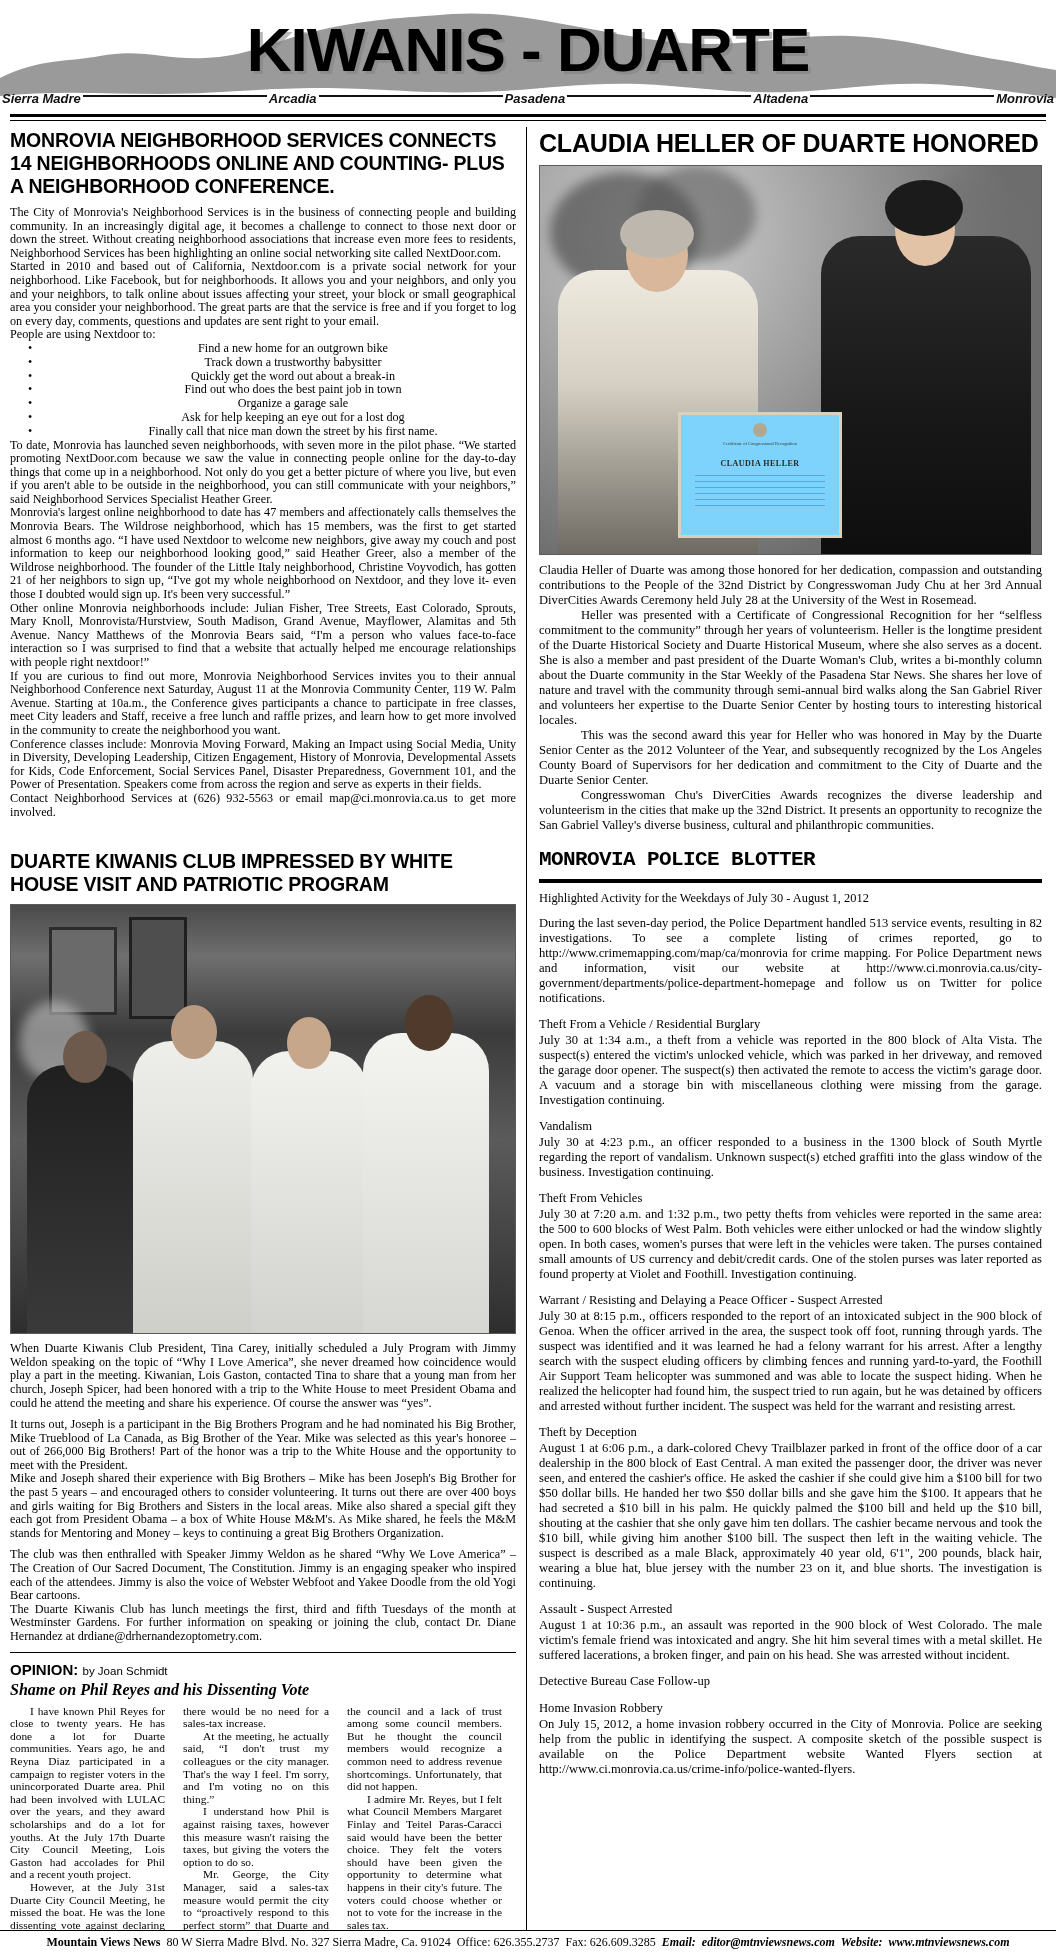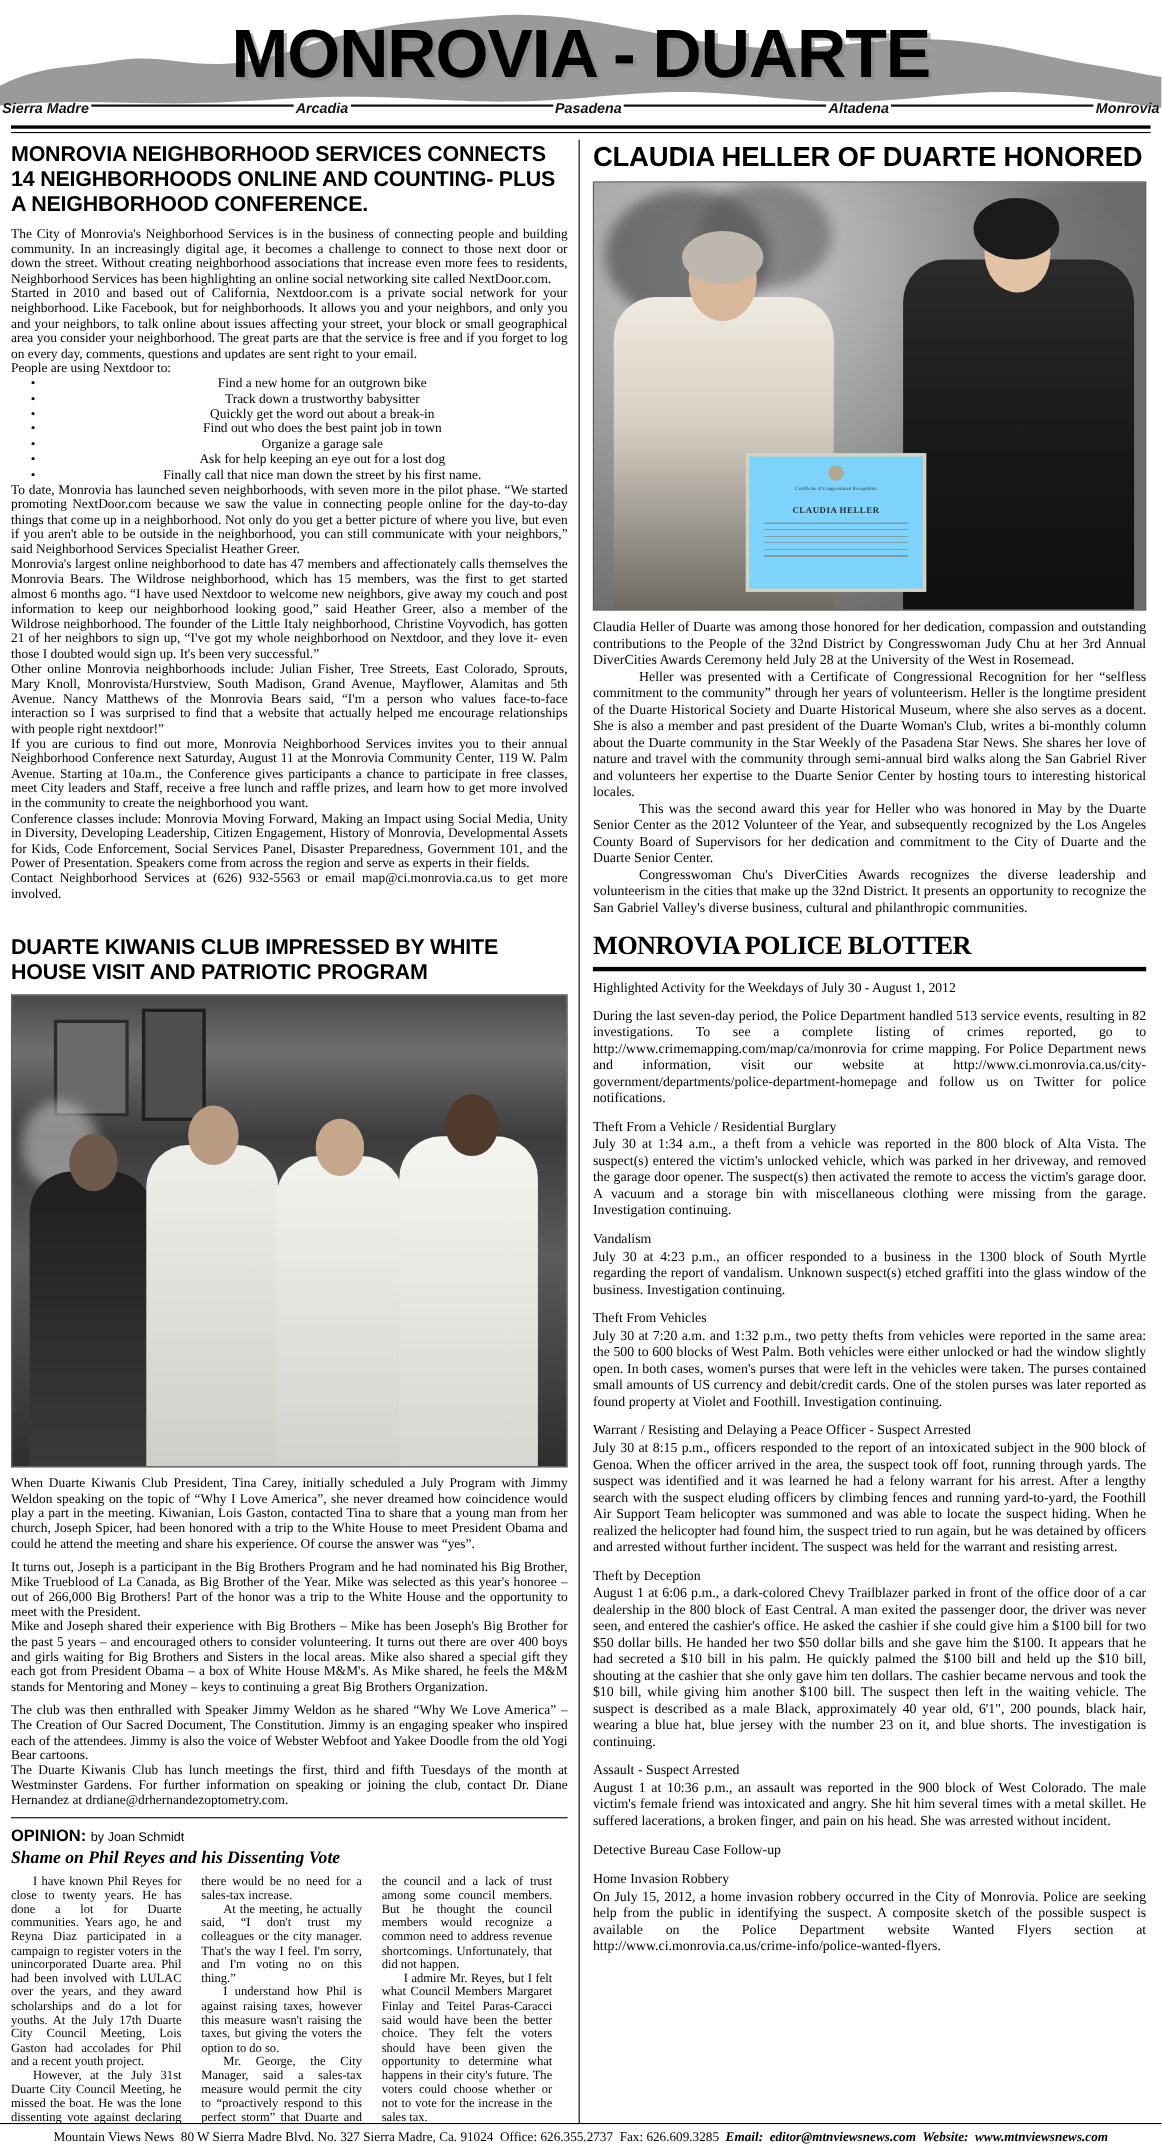--- a/index.html
+++ b/index.html
@@ -33,22 +33,22 @@
   .colL{width:516px;box-sizing:border-box;padding-right:10px;}
   .colR{width:516px;box-sizing:border-box;padding-left:12px;border-left:1px solid #000;}
   
   h1.head{
     font-family:"Liberation Sans", sans-serif;font-weight:bold;
     font-size:19.5px;line-height:23px;margin:2px 0 8px 0;letter-spacing:-.2px;
     text-transform:uppercase;
   }
   h1.head.big{font-size:25px;line-height:28px;}
   h1.blotter{
-    font-family:Liberation Serif, serif;font-weight:bold;
-    font-size:24px;line-height:34px;margin:10px 0 2px 0;letter-spacing:-.6px;
+    font-family:Liberation Mono, monospace;font-weight:bold;
+    font-size:21px;line-height:34px;margin:10px 0 2px 0;letter-spacing:-.6px;
   }
   .blotter-rule{border:0;border-top:4px solid #000;margin:0 0 8px 0;}
   
   p.body{
     font-size:12.2px;line-height:13.6px;margin:0;text-align:justify;
     text-justify:inter-word;hyphens:auto;
   }
   p.body.indent{text-indent:26px;}
   ul.bullets{margin:0;padding:0 0 0 18px;list-style:none;}
   ul.bullets li{
@@ -97,35 +97,35 @@
   .blot-h{font-size:12.6px;line-height:15px;margin:0 0 1px 0;}
   .blot-p{font-size:12.6px;line-height:15px;margin:0 0 11px 0;text-align:justify;hyphens:auto;}
   
   .footer{
     position:absolute;left:0;bottom:0;width:1056px;height:22px;
     display:flex;align-items:center;justify-content:center;
     font-size:12px;white-space:nowrap;border-top:1px solid #000;background:#fff;
   }
   .footer span{padding:0 3px;}
   .footer .it{font-style:italic;font-weight:bold;}
-  .footer .bd{font-weight:normal;}
+  .footer .bd{font-weight:bold;}
 </style>
 </head>
 <body>
 
 <div class="masthead">
   <svg class="mast-art" viewBox="0 0 1056 112" preserveAspectRatio="none">
     <path d="M0,78 C40,58 70,62 100,56 C140,48 165,60 205,58 C250,56 275,40 320,30
              C370,19 400,18 452,14 C500,11 540,20 585,28 C630,36 665,44 710,44
              C760,44 800,34 850,36 C905,38 950,52 1000,60 C1025,64 1040,68 1056,70
              L1056,98 C1010,92 975,86 930,84 C880,82 840,90 790,92 C730,94 690,86 640,84
              C580,82 540,90 480,92 C420,94 380,88 320,88 C260,88 220,94 160,94
              C110,94 55,90 0,96 Z" fill="#9a9a9a"></path>
   </svg>
-  <div class="mast-title">MONROVIA - DUARTE</div>
+  <div class="mast-title">KIWANIS - DUARTE</div>
   <div class="mast-cities">
     <div class="mast-city">Sierra Madre</div>
     <div class="mast-rule"></div>
     <div class="mast-city">Arcadia</div>
     <div class="mast-rule"></div>
     <div class="mast-city">Pasadena</div>
     <div class="mast-rule"></div>
     <div class="mast-city">Altadena</div>
     <div class="mast-rule"></div>
     <div class="mast-city">Monrovia</div>

